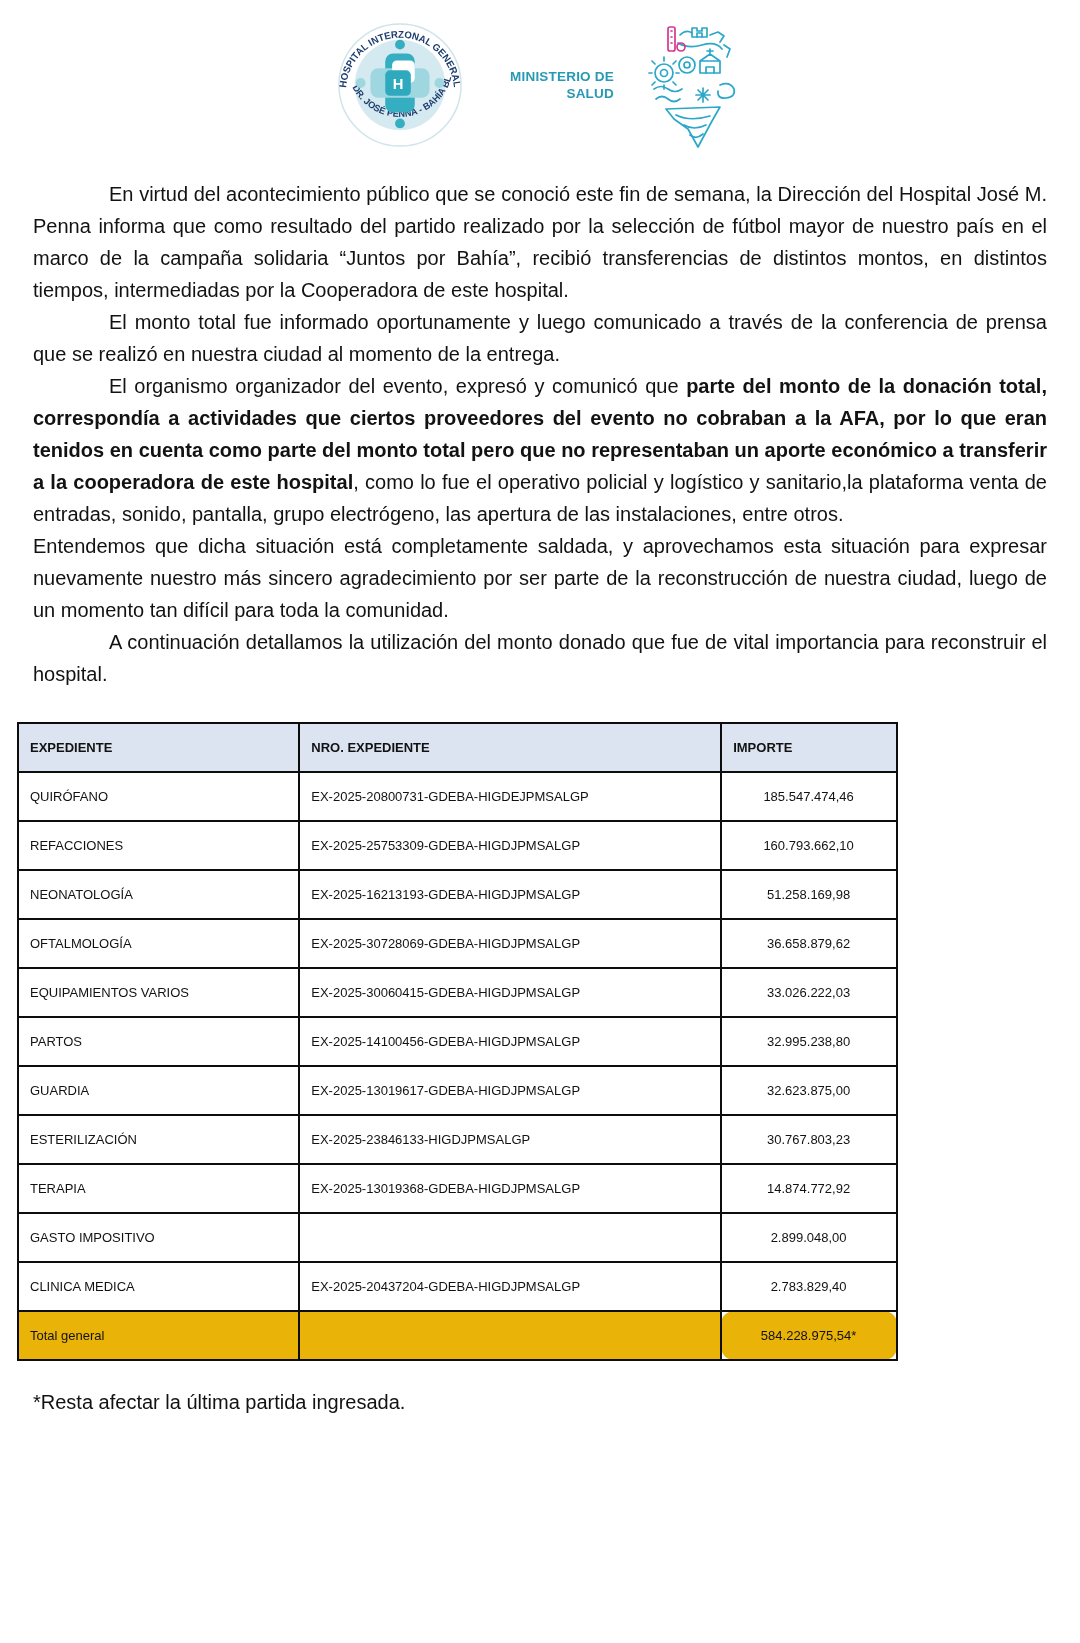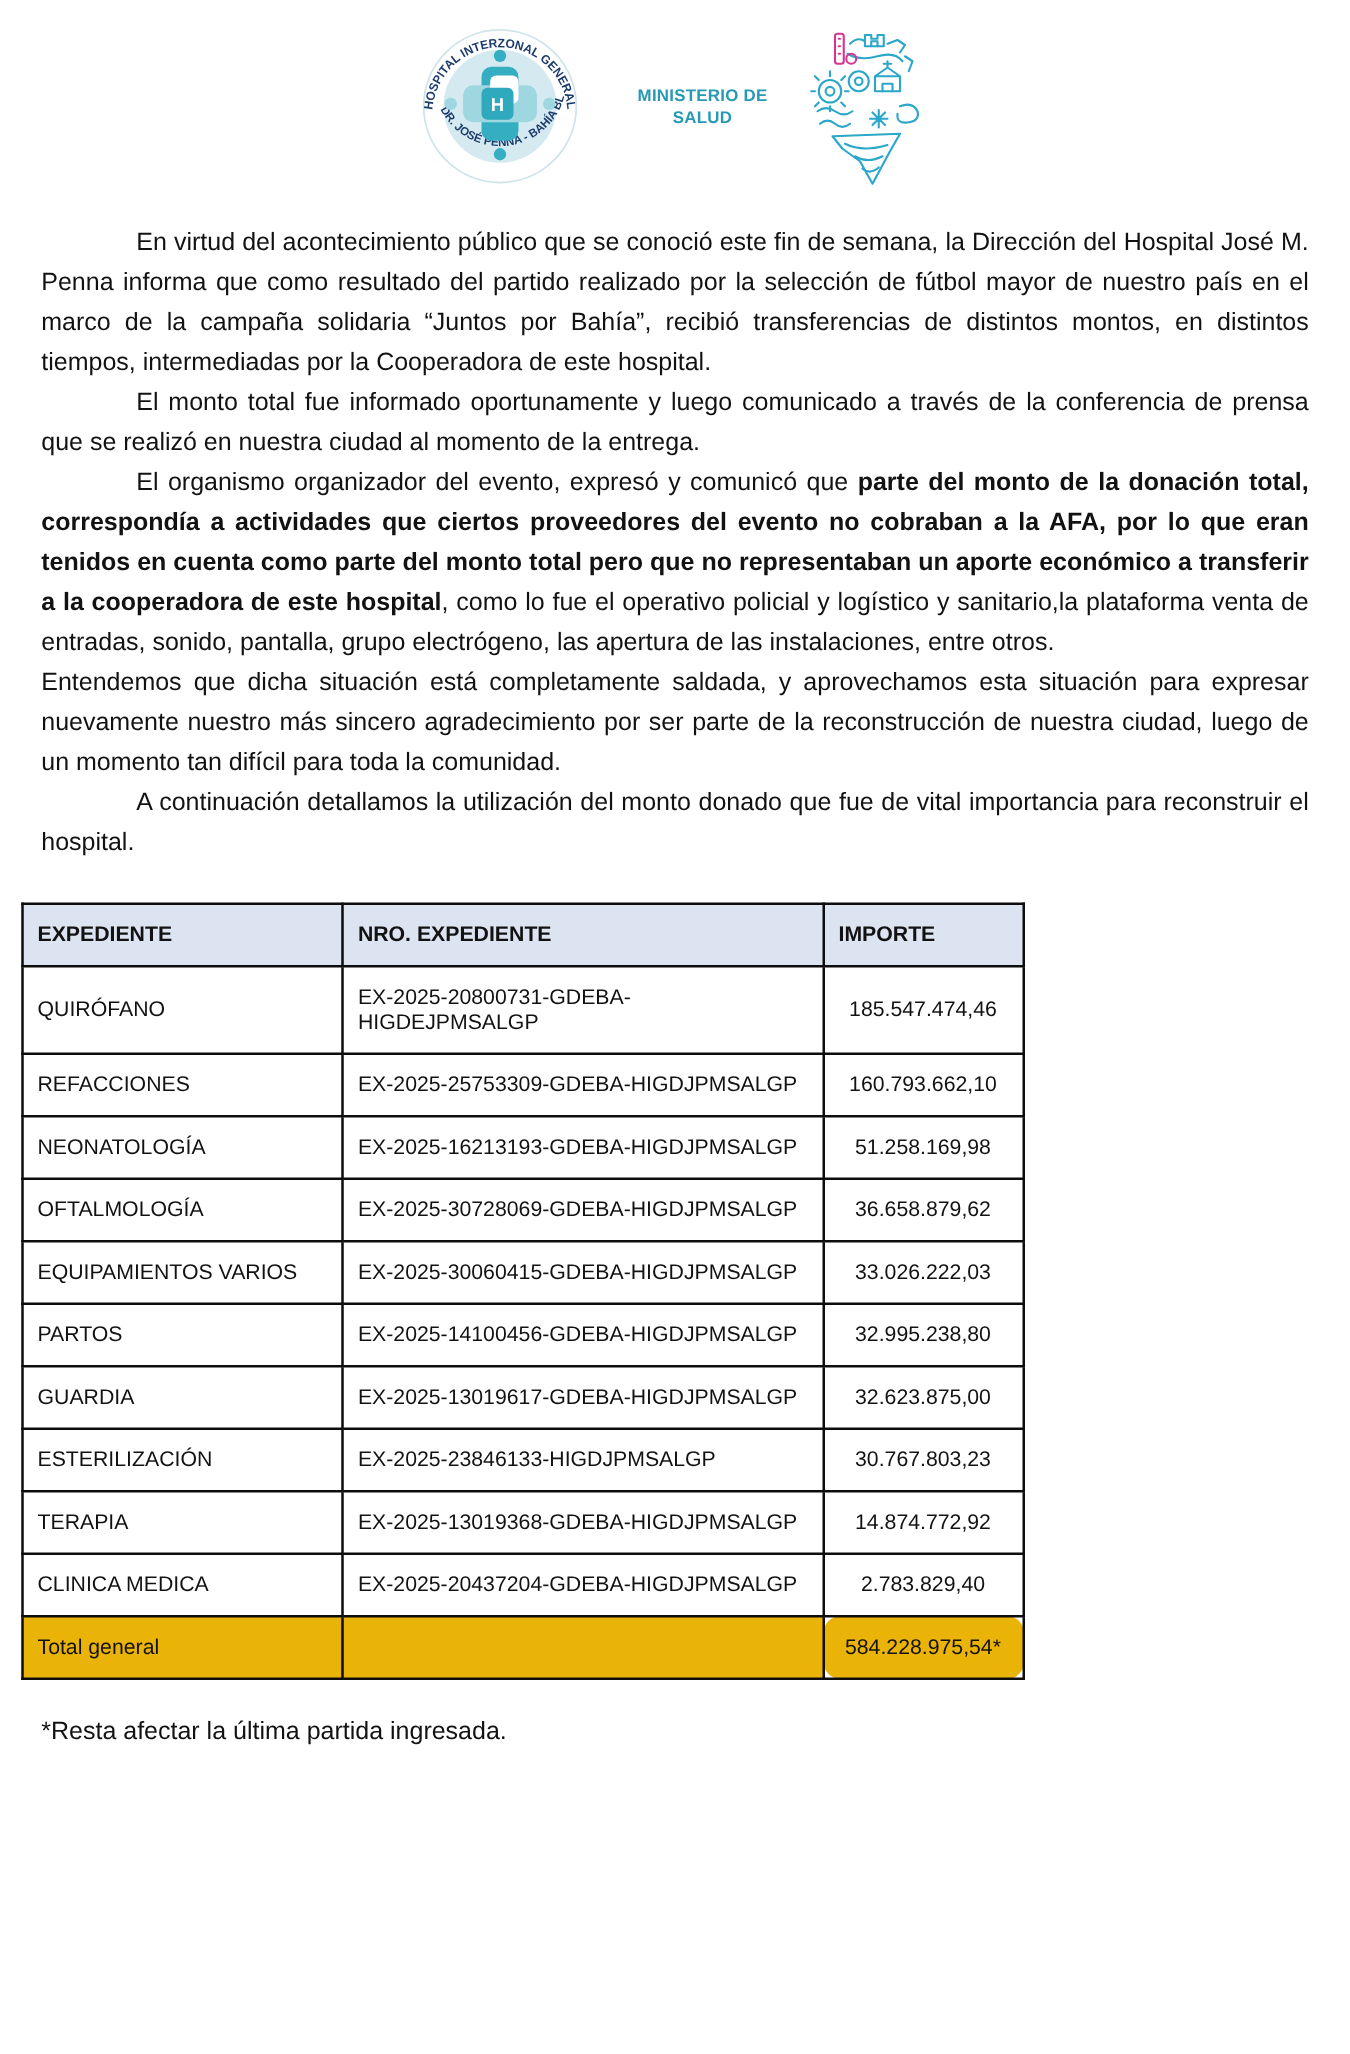--- a/index.html
+++ b/index.html
@@ -18,21 +18,21 @@
   .logo-row {
     display: flex;
     justify-content: center;
     align-items: center;
     gap: 26px;
     padding-top: 20px;
     height: 150px;
   }
   .hospital-logo { width: 128px; height: 128px; flex: 0 0 auto; }
   .ministry {
-    text-align: center;
+    text-align: right;
     font-weight: bold;
     font-size: 13.5px;
     line-height: 17px;
     color: #2799b5;
     letter-spacing: .2px;
     margin-left: 20px;
   }
   .map-doodle { width: 104px; height: 128px; flex: 0 0 auto; }
   .gov-text { line-height: 1; }
   .gov-small {
@@ -57,24 +57,24 @@
     line-height: 32px;
     text-align: justify;
   }
   .content p { }
   .content p.first { margin-top: 0; }
   .content p.no-gap { margin-top: 0; }
   .indent { text-indent: 76px; }
   .bold { font-weight: bold; }
   
   table.exp-table {
-    width: 803px;
+    width: 881px;
     margin: 32px 0 0 17px;
     border-collapse: collapse;
-    font-size: 17px;
+    font-size: 13px;
   }
   .exp-table col.c1 { width: 32%; }
   .exp-table col.c2 { width: 48%; }
   .exp-table col.c3 { width: 20%; }
   .exp-table th, .exp-table td {
     border: 2px solid #0d0d0d;
     padding: 14px 12px 14px 11px;
     text-align: left;
     vertical-align: middle;
     height: 49px;
@@ -236,20 +236,25 @@
           <td>ESTERILIZACIÓN</td>
           <td>EX-2025-23846133-HIGDJPMSALGP</td>
           <td class="num">30.767.803,23</td>
         </tr>
         <tr>
           <td>TERAPIA</td>
           <td>EX-2025-13019368-GDEBA-HIGDJPMSALGP</td>
           <td class="num">14.874.772,92</td>
         </tr>
         <tr>
+          <td>GASTO IMPOSITIVO</td>
+          <td></td>
+          <td class="num">2.899.048,00</td>
+        </tr>
+        <tr>
           <td>CLINICA MEDICA</td>
           <td>EX-2025-20437204-GDEBA-HIGDJPMSALGP</td>
           <td class="num">2.783.829,40</td>
         </tr>
       </tbody>
     <tfoot>
       <tr>
         <td>Total general</td>
         <td></td>
         <td class="num">584.228.975,54*</td>

